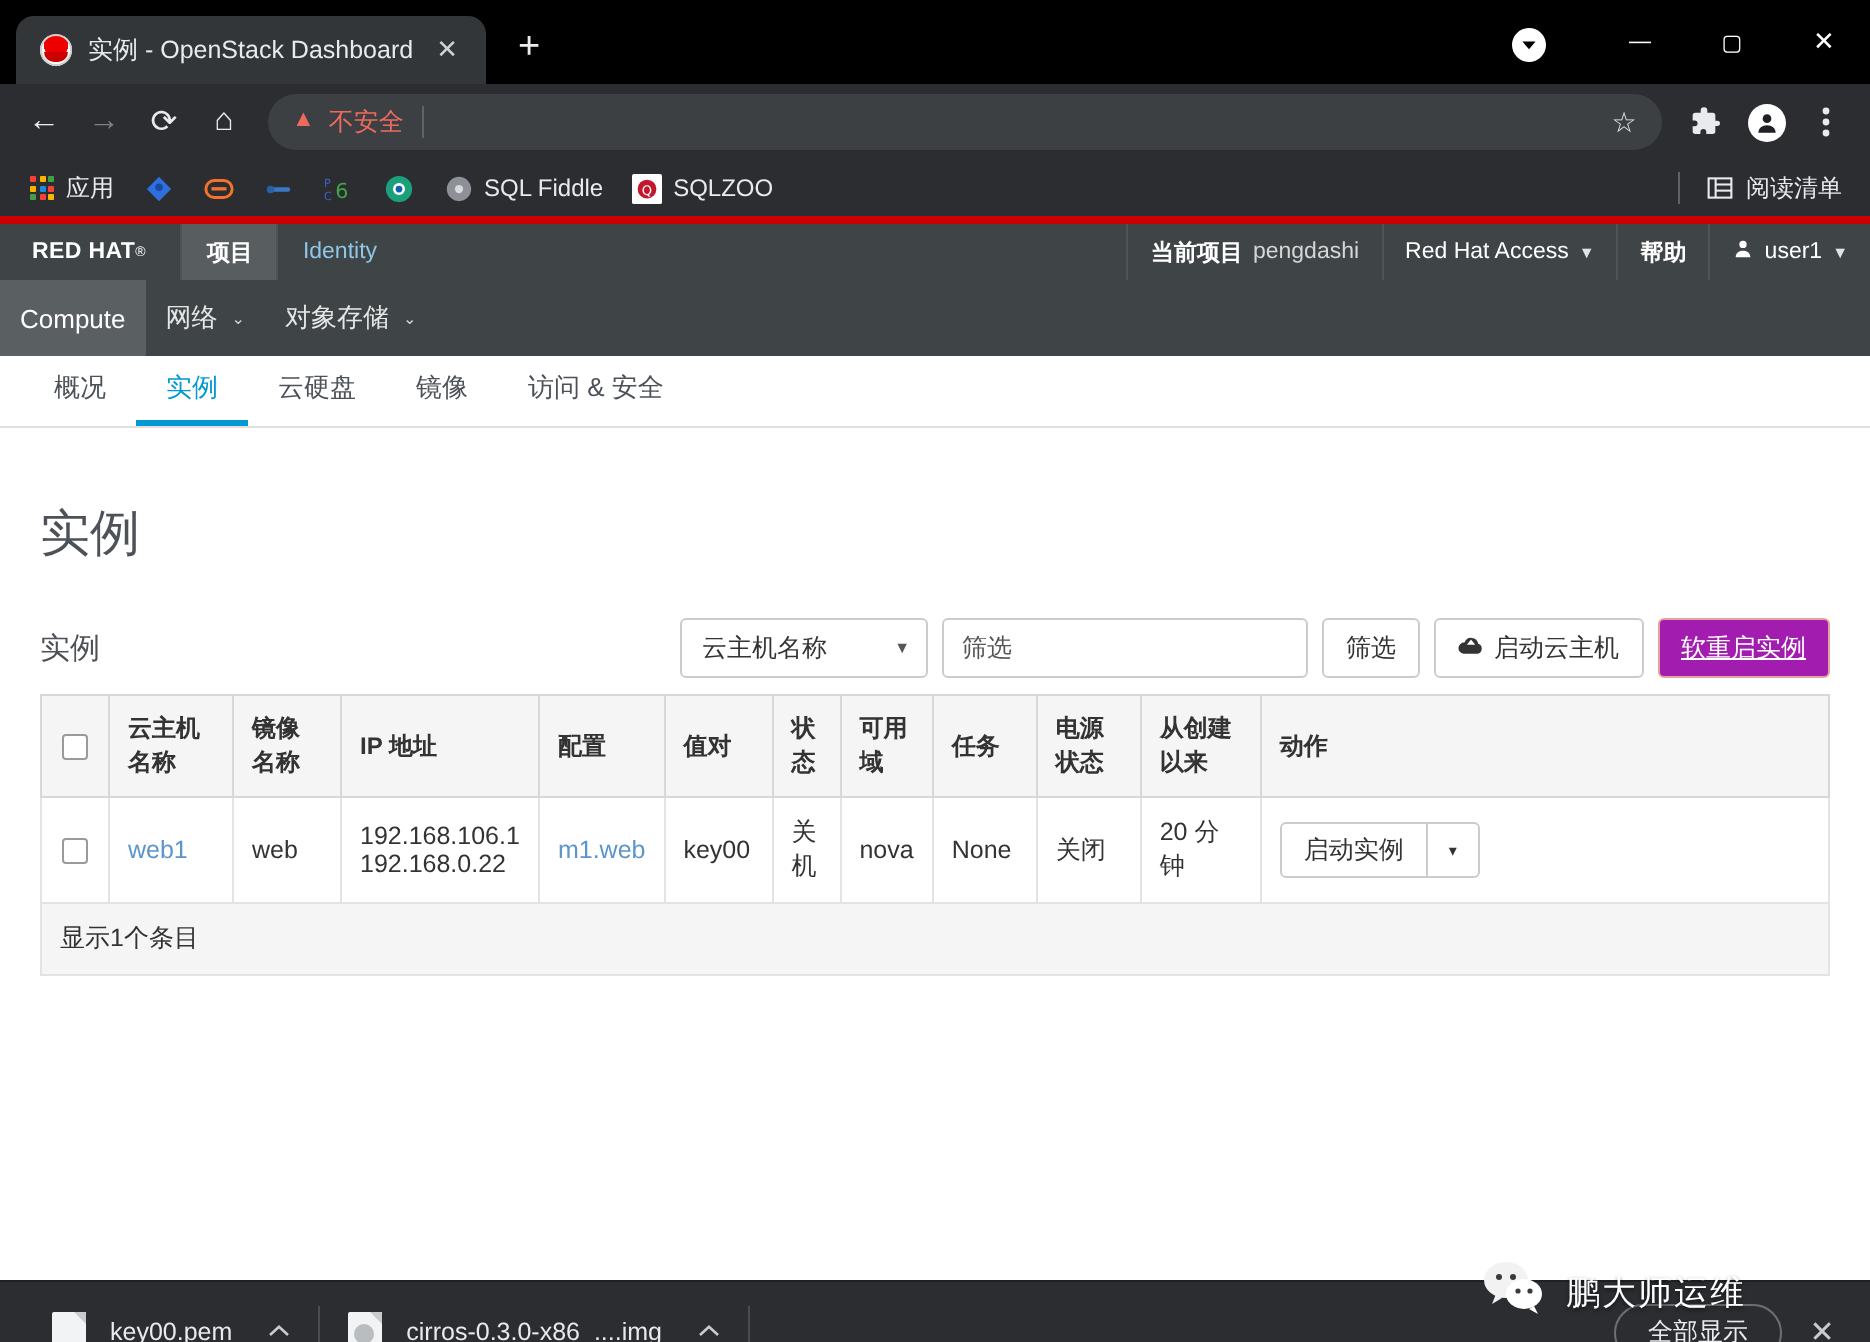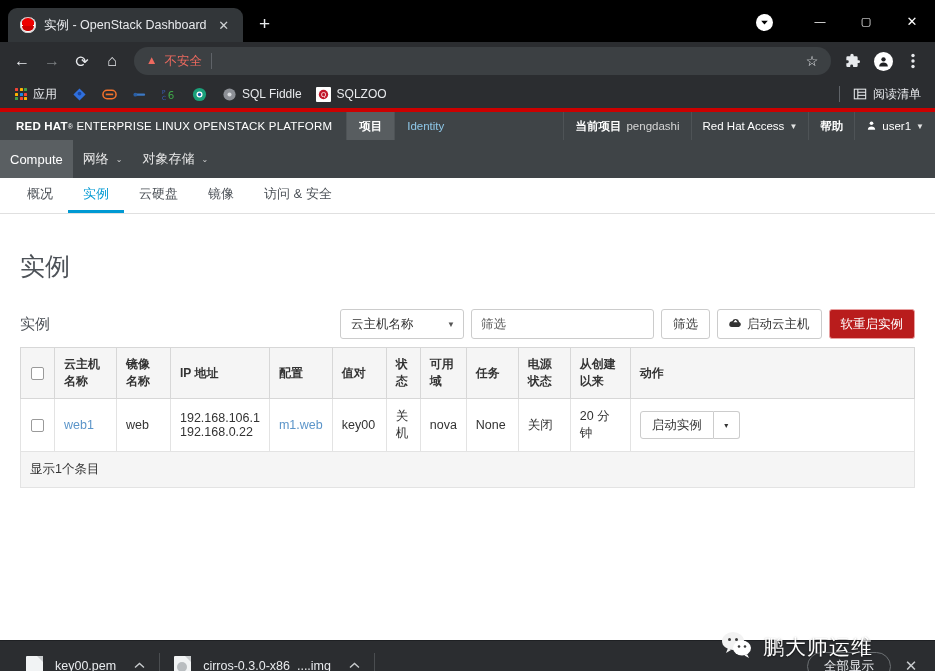--- a/index.html
+++ b/index.html
@@ -181,21 +181,21 @@
   input.filter-input {
     height: 30px; width: 183px; border: 1px solid #cccccc; border-radius: 3px;
     padding: 0 9px; font-size: 12.5px; color: #333; font-family: inherit; background: #fff;
   }
   input.filter-input::placeholder { color: #555; }
   .btn {
     height: 30px; border: 1px solid #cccccc; border-radius: 3px; background: #fff;
     font-size: 12.5px; color: #333; padding: 0 11px; display: inline-flex;
     align-items: center; gap: 5px; white-space: nowrap; font-family: inherit;
   }
-  .btn.danger-soft { background: #b91c1c; border-color: #e8a0a0; color: #fff; }
+  .btn.danger-soft { background: #a21caf; border-color: #e8a0a0; color: #fff; text-decoration: underline; }
   .btn.danger { background: #e8817f; border-color: #e8817f; color: #fff; }
 
   
   table.tbl { width: 100%; border-collapse: collapse; border: 1px solid #d0d0d0; background: #fff; }
   table.tbl th {
     background: #f5f5f5; border: 1px solid #d7d7d7; color: #333;
     font-size: 12px; font-weight: bold; text-align: left;
     padding: 8px 9px; vertical-align: middle;
   }
   table.tbl td {
@@ -255,21 +255,21 @@
     text-align: center;
   }
   .shelf-close { color: #c9ccce; font-size: 15px; width: 24px; text-align: center; }
 
   
   .watermark {
     position: absolute; right: 62px; bottom: 28px; display: flex; align-items: center;
     gap: 9px; pointer-events: none; z-index: 5;
   }
   .wm-text {
-    color: #ffffff; font-size: 21px; letter-spacing: 1px;
+    color: #ffffff; font-size: 17px; letter-spacing: 1px;
     text-shadow: 0 1px 2px rgba(0,0,0,.6);
   }
 </style>
 </head>
 <body>
 
 <div class="win-titlebar">
   <div class="tab-strip">
     <div class="tab">
       <span class="tab-favicon"></span>
@@ -415,21 +415,21 @@
     </span>
   </div>
 </div>
 
 <div class="page">
 
   <div class="rh-top"></div>
 
   <div class="rh-bar">
     <div class="rh-brand">
-      <span class="rh-strong">RED HAT</span><sup>®</sup>&nbsp;<span>ENTERPRISE LINUX OPENSTACK PLATFORM</span>
+      <span class="rh-strong">RED HAT</span><sup>®</sup>&nbsp;
     </div>
     <div class="rh-tab active">项目</div>
     <div class="rh-tab link">Identity</div>
     <div class="rh-spacer"></div>
     <div class="rh-right">
       <div class="rh-item">
         <b>当前项目</b>
         <span class="muted">pengdashi</span>
       </div>
       <div class="rh-item">

